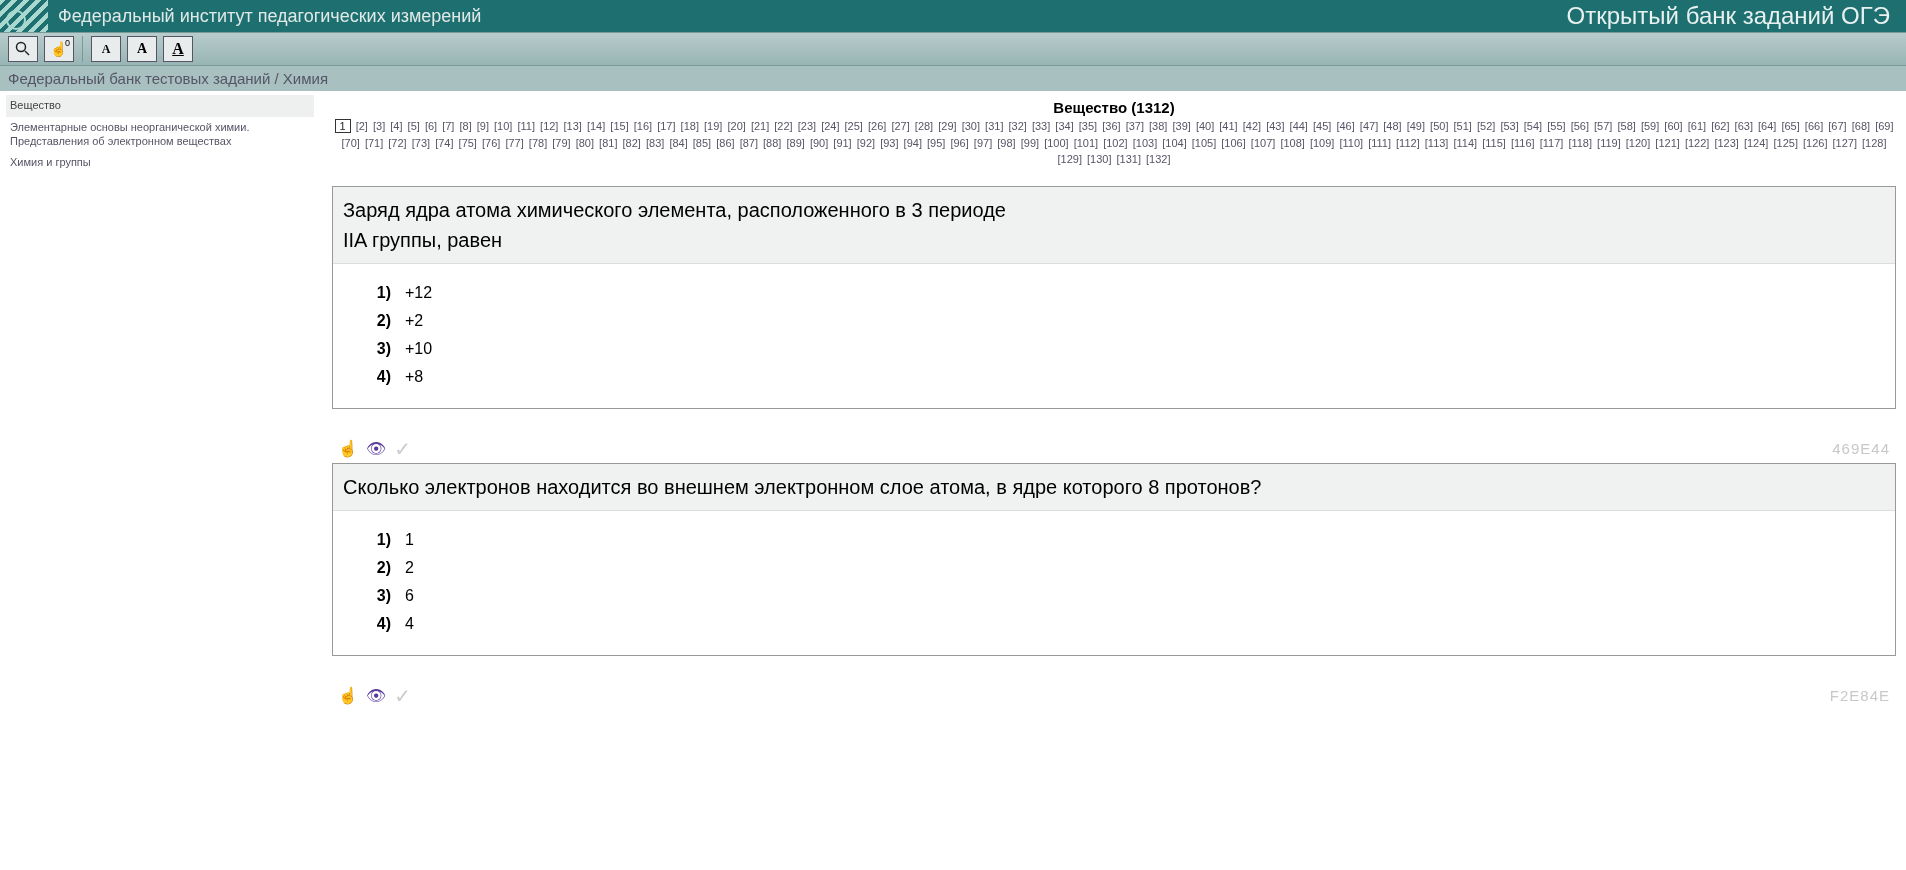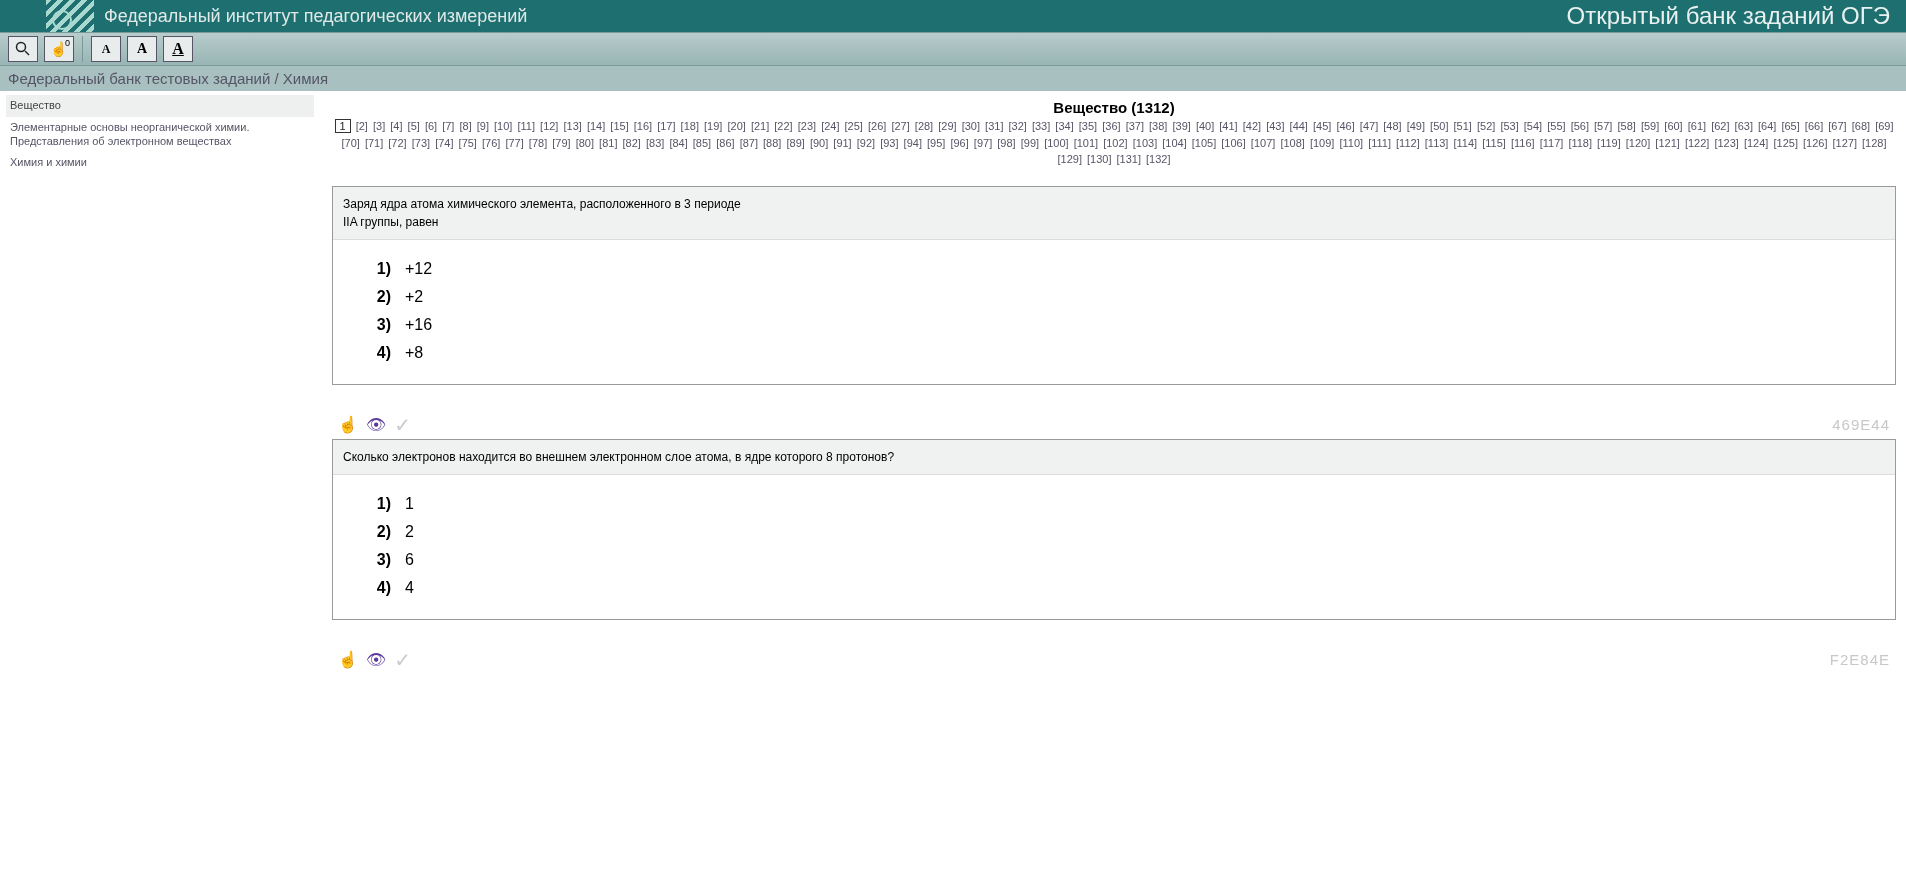--- a/index.html
+++ b/index.html
@@ -6,21 +6,21 @@
   body { font-family: Arial, sans-serif; font-size: 14px; background: #fff; }
   
   .header {
     background: #1e7070;
     height: 32px;
     display: flex;
     align-items: center;
     justify-content: space-between;
     color: #fff;
   }
-  .header-left { display: flex; align-items: center; margin-left: 46px; }
+  .header-left { display: flex; align-items: center; }
   .logo {
     width: 48px; height: 32px;
     background: linear-gradient(135deg, #a8d8d0 25%, #1e7070 25%, #1e7070 50%, #a8d8d0 50%, #a8d8d0 75%, #1e7070 75%);
     background-size: 12px 12px;
     position: relative;
   }
   .logo::after {
     content: ''; position: absolute; bottom: 2px; left: 6px;
     width: 16px; height: 16px; border: 2px solid #a8d8d0; border-radius: 50%;
   }
@@ -106,21 +106,21 @@
 
   .question-card {
     border: 1px solid #999;
     margin-bottom: 30px;
     background: #fff;
   }
   .question-text {
     padding: 8px 10px;
     background: #f0f2f2;
     border-bottom: 1px solid #ddd;
-    font-size: 12px;
+    font-size: 20px;
     line-height: 1.5;
   }
   .answers { padding: 10px 30px 12px 30px; }
   .answer-row { display: flex; align-items: baseline; margin: 10px 0; font-size: 16px; }
   .answer-num { font-weight: bold; width: 28px; text-align: right; margin-right: 14px; }
   .card-footer {
     display: flex;
     align-items: center;
     justify-content: space-between;
     padding: 2px 6px;
@@ -165,40 +165,40 @@
       <span class="tool-a tool-a3">A</span>
     </div>
 </div>
 
 <div class="breadcrumb">Федеральный банк тестовых заданий / Химия</div>
 
 <div class="content">
   <div class="sidebar" id="sidebar">
       <div class="sidebar-item active">Вещество</div>
       <div class="sidebar-item">Элементарные основы неорганической химии. Представления об электронном веществах</div>
-      <div class="sidebar-item">Химия и химии</div>
+      <div class="sidebar-item">Химия и группы</div>
     </div>
   <div class="main">
     <div class="page-title">Вещество (1312)</div>
     <div class="pagination" id="pagination"><span class="pg current">1</span> <span class="pg">[2]</span> <span class="pg">[3]</span> <span class="pg">[4]</span> <span class="pg">[5]</span> <span class="pg">[6]</span> <span class="pg">[7]</span> <span class="pg">[8]</span> <span class="pg">[9]</span> <span class="pg">[10]</span> <span class="pg">[11]</span> <span class="pg">[12]</span> <span class="pg">[13]</span> <span class="pg">[14]</span> <span class="pg">[15]</span> <span class="pg">[16]</span> <span class="pg">[17]</span> <span class="pg">[18]</span> <span class="pg">[19]</span> <span class="pg">[20]</span> <span class="pg">[21]</span> <span class="pg">[22]</span> <span class="pg">[23]</span> <span class="pg">[24]</span> <span class="pg">[25]</span> <span class="pg">[26]</span> <span class="pg">[27]</span> <span class="pg">[28]</span> <span class="pg">[29]</span> <span class="pg">[30]</span> <span class="pg">[31]</span> <span class="pg">[32]</span> <span class="pg">[33]</span> <span class="pg">[34]</span> <span class="pg">[35]</span> <span class="pg">[36]</span> <span class="pg">[37]</span> <span class="pg">[38]</span> <span class="pg">[39]</span> <span class="pg">[40]</span> <span class="pg">[41]</span> <span class="pg">[42]</span> <span class="pg">[43]</span> <span class="pg">[44]</span> <span class="pg">[45]</span> <span class="pg">[46]</span> <span class="pg">[47]</span> <span class="pg">[48]</span> <span class="pg">[49]</span> <span class="pg">[50]</span> <span class="pg">[51]</span> <span class="pg">[52]</span> <span class="pg">[53]</span> <span class="pg">[54]</span> <span class="pg">[55]</span> <span class="pg">[56]</span> <span class="pg">[57]</span> <span class="pg">[58]</span> <span class="pg">[59]</span> <span class="pg">[60]</span> <span class="pg">[61]</span> <span class="pg">[62]</span> <span class="pg">[63]</span> <span class="pg">[64]</span> <span class="pg">[65]</span> <span class="pg">[66]</span> <span class="pg">[67]</span> <span class="pg">[68]</span> <span class="pg">[69]</span> <span class="pg">[70]</span> <span class="pg">[71]</span> <span class="pg">[72]</span> <span class="pg">[73]</span> <span class="pg">[74]</span> <span class="pg">[75]</span> <span class="pg">[76]</span> <span class="pg">[77]</span> <span class="pg">[78]</span> <span class="pg">[79]</span> <span class="pg">[80]</span> <span class="pg">[81]</span> <span class="pg">[82]</span> <span class="pg">[83]</span> <span class="pg">[84]</span> <span class="pg">[85]</span> <span class="pg">[86]</span> <span class="pg">[87]</span> <span class="pg">[88]</span> <span class="pg">[89]</span> <span class="pg">[90]</span> <span class="pg">[91]</span> <span class="pg">[92]</span> <span class="pg">[93]</span> <span class="pg">[94]</span> <span class="pg">[95]</span> <span class="pg">[96]</span> <span class="pg">[97]</span> <span class="pg">[98]</span> <span class="pg">[99]</span> <span class="pg">[100]</span> <span class="pg">[101]</span> <span class="pg">[102]</span> <span class="pg">[103]</span> <span class="pg">[104]</span> <span class="pg">[105]</span> <span class="pg">[106]</span> <span class="pg">[107]</span> <span class="pg">[108]</span> <span class="pg">[109]</span> <span class="pg">[110]</span> <span class="pg">[111]</span> <span class="pg">[112]</span> <span class="pg">[113]</span> <span class="pg">[114]</span> <span class="pg">[115]</span> <span class="pg">[116]</span> <span class="pg">[117]</span> <span class="pg">[118]</span> <span class="pg">[119]</span> <span class="pg">[120]</span> <span class="pg">[121]</span> <span class="pg">[122]</span> <span class="pg">[123]</span> <span class="pg">[124]</span> <span class="pg">[125]</span> <span class="pg">[126]</span> <span class="pg">[127]</span> <span class="pg">[128]</span> <span class="pg">[129]</span> <span class="pg">[130]</span> <span class="pg">[131]</span> <span class="pg">[132]</span> </div>
     <div id="questions">
         <div class="question-card">
           <div class="question-text">Заряд ядра атома химического элемента, расположенного в 3 периоде<br>IIA группы, равен</div>
           <div class="answers">
             <div class="answer-row">
               <div class="answer-num">1)</div>
               <div>+12</div>
             </div>
             <div class="answer-row">
               <div class="answer-num">2)</div>
               <div>+2</div>
             </div>
             <div class="answer-row">
               <div class="answer-num">3)</div>
-              <div>+16</div>
+              <div>+10</div>
             </div>
             <div class="answer-row">
               <div class="answer-num">4)</div>
               <div>+8</div>
             </div>
           </div>
         </div>
         <div class="card-footer">
           <div class="card-actions">
             <span>☝</span>

